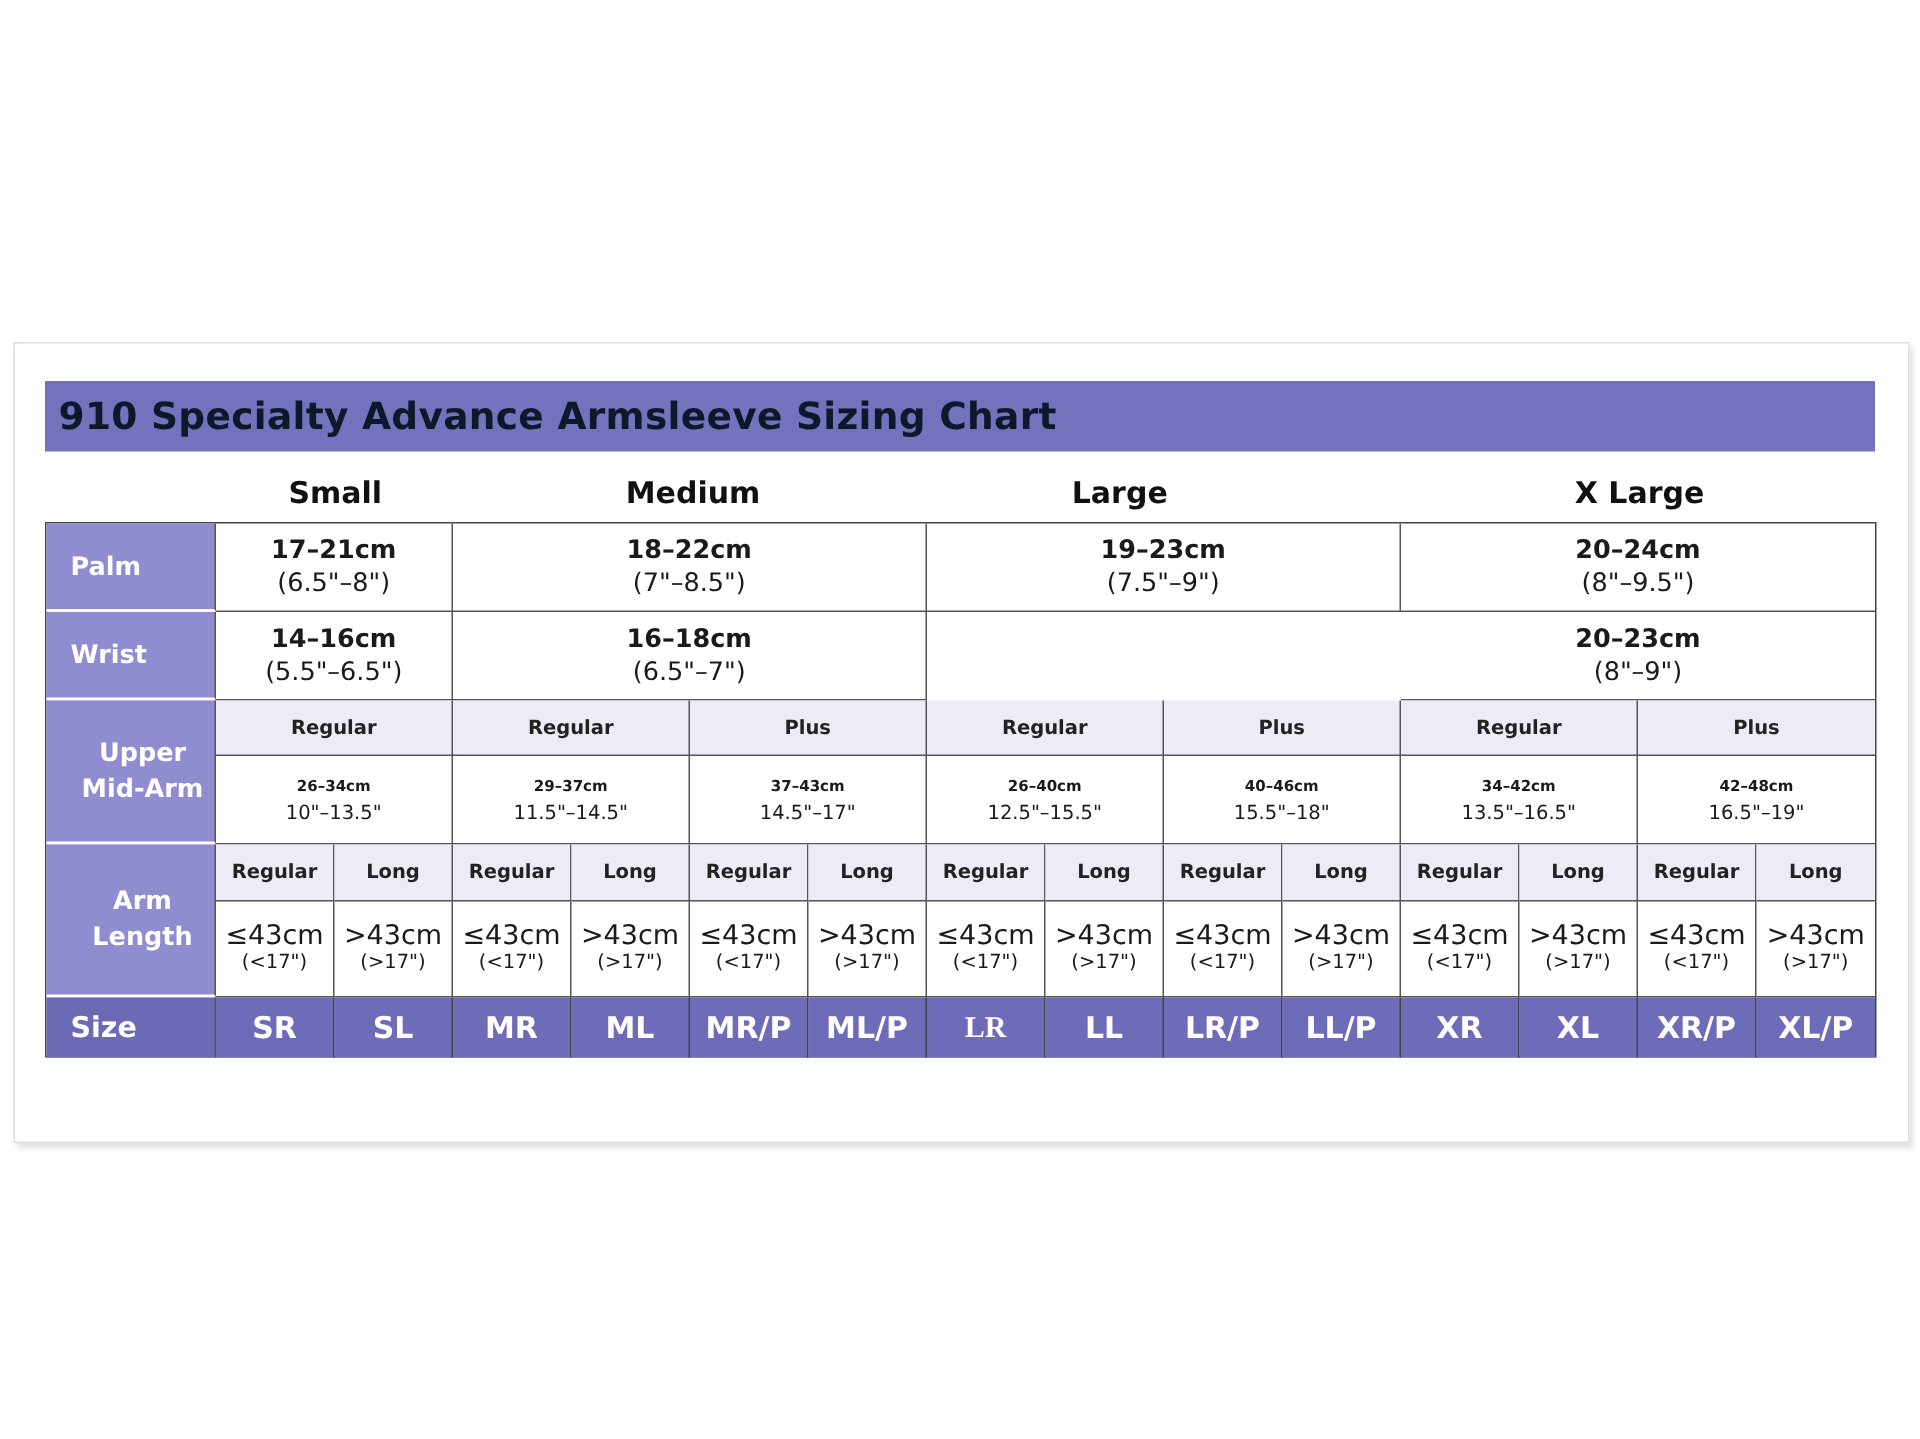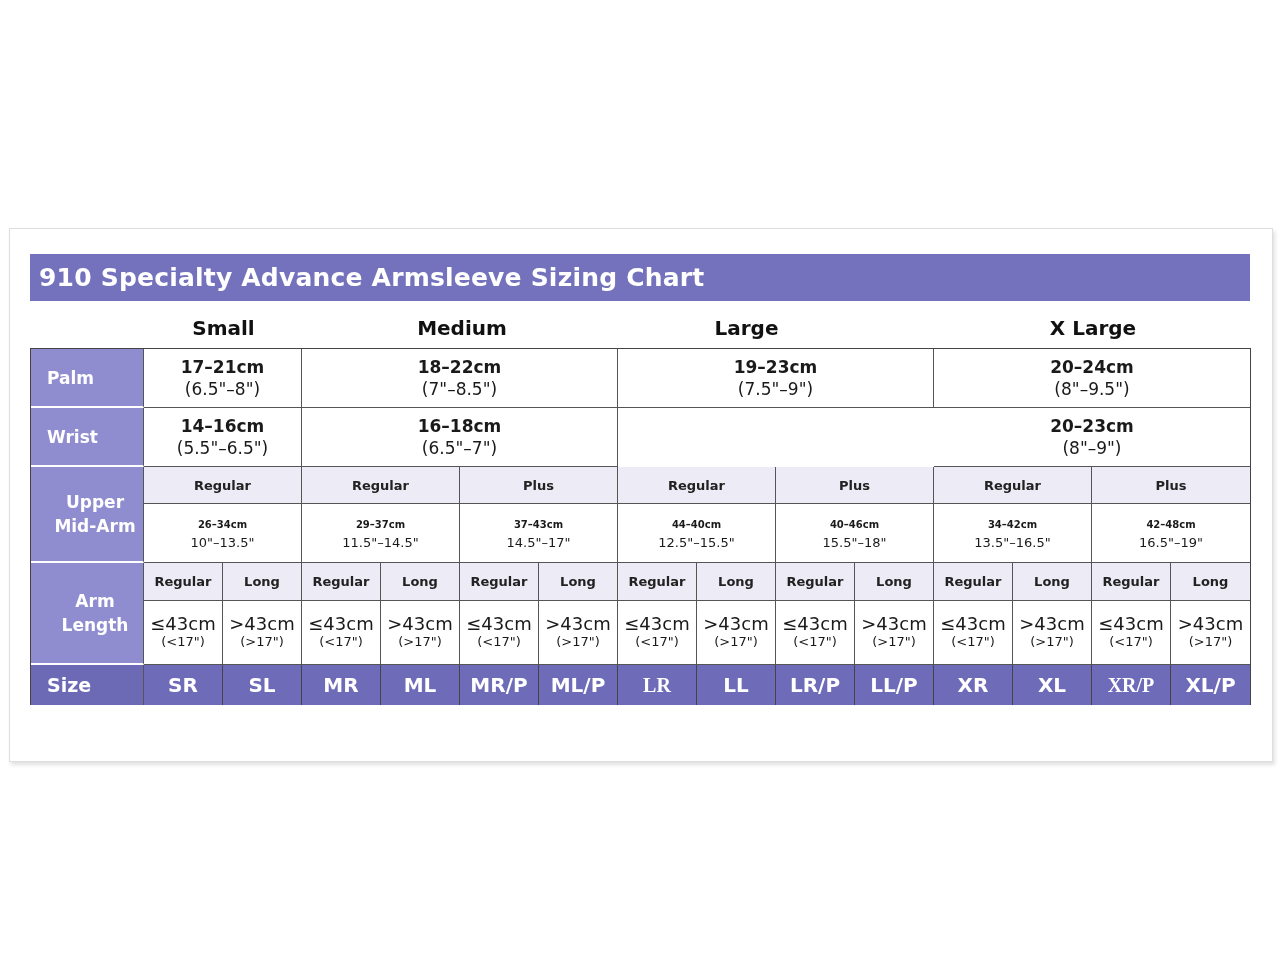--- a/index.html
+++ b/index.html
@@ -1,21 +1,21 @@
 <!DOCTYPE html>
 <html><head>
 <meta charset="utf-8">
 <style>
   html, body { margin:0; padding:0; }
   body { width:1280px; height:959px; background:#ffffff; position:relative; overflow:hidden;
          font-family:"DejaVu Sans", "Liberation Sans", sans-serif; color:#1a1a1a; }
   .card { position:absolute; left:9px; top:228px; width:1262px; height:532px; background:#ffffff;
           border:1px solid #dedede; box-shadow:2px 3px 4px rgba(0,0,0,0.12); }
   .title-bar { position:absolute; left:30px; top:254px; width:1220px; height:47px; background:#7472bd;
-               color:#ffffff; font-weight:bold; font-size:25px; line-height:47px; padding-left:9px; box-sizing:border-box; letter-spacing:0.2px; }
+               color:#0f172a; font-weight:bold; font-size:25px; line-height:47px; padding-left:9px; box-sizing:border-box; letter-spacing:0.2px; }
   .size-head { position:absolute; top:314px; height:28px; line-height:28px; text-align:center;
                font-weight:bold; font-size:20px; color:#111; }
   .grid { position:absolute; left:30px; top:348px; width:1221px; height:357px;
           display:grid;
           grid-template-columns: 113px repeat(14, 1fr);
           grid-template-rows: 59px 59px 37px 59px 38px 64px 40px;
           border:1px solid #444; box-sizing:border-box; background:#fff; }
   .cell { border-right:1px solid #555; border-bottom:1px solid #555; display:flex; flex-direction:column;
           align-items:center; justify-content:center; text-align:center; box-sizing:border-box; overflow:hidden; }
   .label { background:#8f8ccf; color:#ffffff; font-weight:bold; font-size:17px; align-items:flex-start;
@@ -93,21 +93,21 @@
   </div>
   <div class="cell" style="grid-column:4 / span 2;grid-row:4;">
     <span class="mid1">29–37cm</span>
     <span class="mid2">11.5"–14.5"</span>
   </div>
   <div class="cell" style="grid-column:6 / span 2;grid-row:4;">
     <span class="mid1">37–43cm</span>
     <span class="mid2">14.5"–17"</span>
   </div>
   <div class="cell" style="grid-column:8 / span 2;grid-row:4;">
-    <span class="mid1">44–40cm</span>
+    <span class="mid1">26–40cm</span>
     <span class="mid2">12.5"–15.5"</span>
   </div>
   <div class="cell" style="grid-column:10 / span 2;grid-row:4;">
     <span class="mid1">40–46cm</span>
     <span class="mid2">15.5"–18"</span>
   </div>
   <div class="cell" style="grid-column:12 / span 2;grid-row:4;">
     <span class="mid1">34–42cm</span>
     <span class="mid2">13.5"–16.5"</span>
   </div>
@@ -196,15 +196,15 @@
   <div class="cell size-cell" style="grid-column:4;grid-row:7;">MR</div>
   <div class="cell size-cell" style="grid-column:5;grid-row:7;">ML</div>
   <div class="cell size-cell" style="grid-column:6;grid-row:7;">MR/P</div>
   <div class="cell size-cell" style="grid-column:7;grid-row:7;">ML/P</div>
   <div class="cell size-cell" style="grid-column:8;grid-row:7;font-family:Liberation Serif, serif;">LR</div>
   <div class="cell size-cell" style="grid-column:9;grid-row:7;">LL</div>
   <div class="cell size-cell" style="grid-column:10;grid-row:7;">LR/P</div>
   <div class="cell size-cell" style="grid-column:11;grid-row:7;">LL/P</div>
   <div class="cell size-cell" style="grid-column:12;grid-row:7;">XR</div>
   <div class="cell size-cell" style="grid-column:13;grid-row:7;">XL</div>
-  <div class="cell size-cell" style="grid-column:14;grid-row:7;font-family:Liberation Serif, serif;">XR/P</div>
+  <div class="cell size-cell" style="grid-column:14;grid-row:7;">XR/P</div>
   <div class="cell size-cell last" style="grid-column:15;grid-row:7;">XL/P</div>
 </div>
 
 </body></html>

